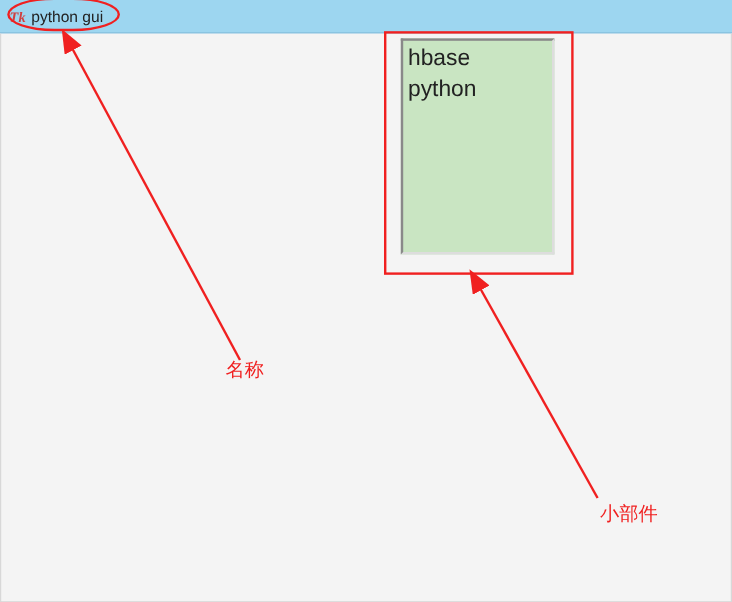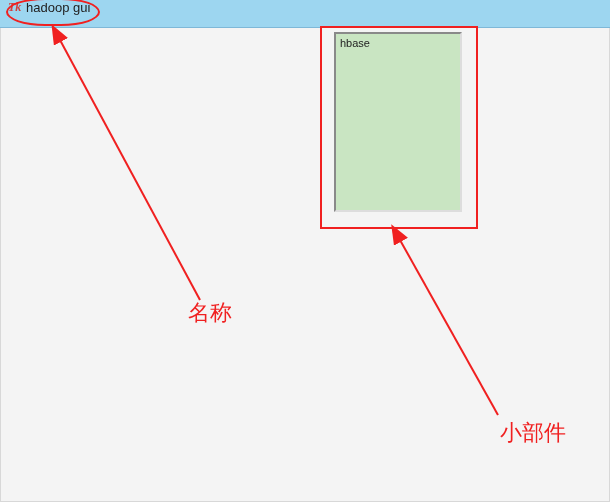--- a/index.html
+++ b/index.html
@@ -9,21 +9,21 @@
       background: #fff;
       position: relative;
       font-family: Arial, sans-serif;
       overflow: hidden;
     }
     .titlebar {
       height: 28px;
       background: #9dd6f0;
       border-bottom: 1px solid #7eb8d8;
       display: flex;
-      align-items: flex-start;
+      align-items: center;
       padding-left: 8px;
       font-size: 13px;
       color: #222;
       position: relative;
     }
     .titlebar-icon {
       width: 14px;
       height: 14px;
       margin-right: 4px;
       font-size: 12px;
@@ -40,21 +40,21 @@
       position: relative;
     }
     .listbox {
       position: absolute;
       left: 333px;
       top: 4px;
       width: 128px;
       height: 180px;
       background: #c9e5c2;
       border: 2px inset #ddd;
-      font-size: 11px;
+      font-size: 19px;
       color: #222;
       padding: 2px 4px;
       line-height: 1.35;
     }
     .listbox-item { white-space: nowrap; }
     
     .anno-ellipse {
       position: absolute;
       left: 6px;
       top: -2px;
@@ -70,43 +70,44 @@
       left: 320px;
       top: 26px;
       width: 158px;
       height: 203px;
       border: 2px solid #f02020;
       pointer-events: none;
     }
     .anno-label {
       position: absolute;
       color: #f02020;
-      font-size: 22px;
+      font-size: 16px;
       pointer-events: none;
     }
     .label-name { left: 188px; top: 298px; }
     .label-widget { left: 478px; top: 418px; margin-left: 22px; }
     .arrow-svg {
       position: absolute;
       left: 0; top: 0;
       width: 610px; height: 502px;
       pointer-events: none;
     }
   </style>
 </head>
 <body>
 
 <div class="titlebar">
   <span class="titlebar-icon">Tk</span>
-  <span>hadoop gui</span>
+  <span>python gui</span>
 </div>
 
 <div class="window-body">
   <div class="listbox">
     <div class="listbox-item">hbase</div>
+    <div class="listbox-item">python</div>
   </div>
 </div>
 
 <div class="anno-ellipse"></div>
 <div class="anno-rect"></div>
 <div class="anno-label label-name">名称</div>
 <div class="anno-label label-widget">小部件</div>
 
 <svg class="arrow-svg">
   <defs>

